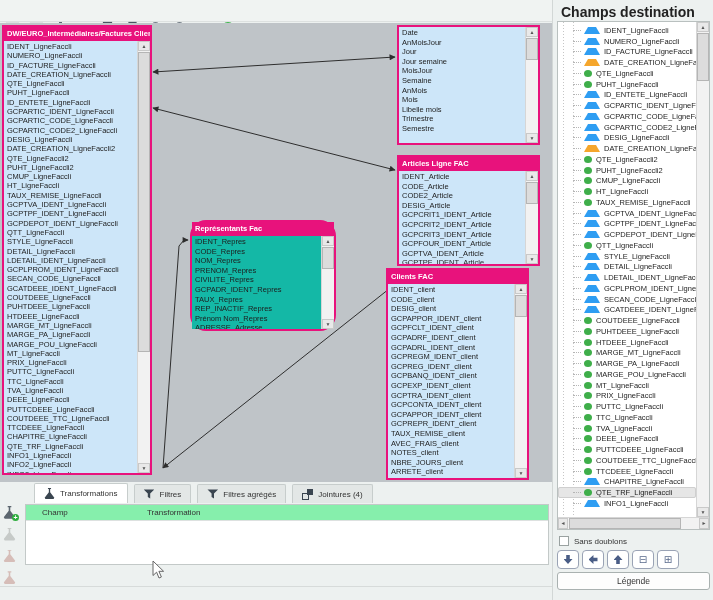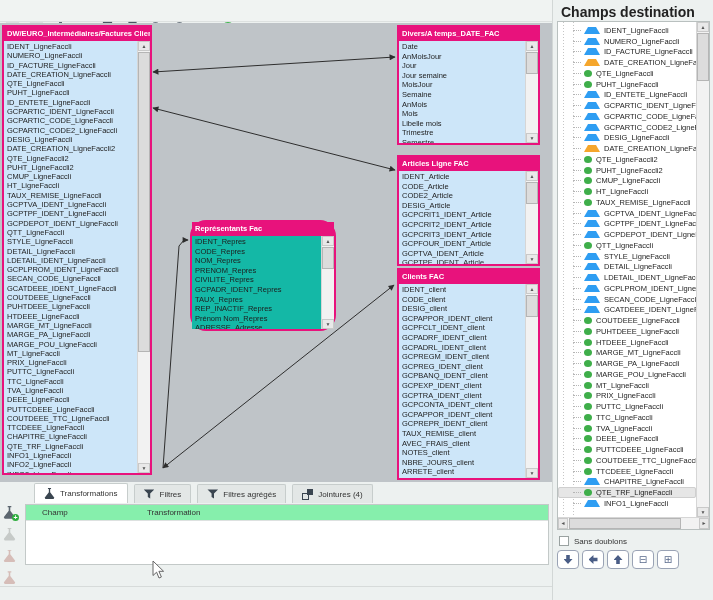--- a/index.html
+++ b/index.html
@@ -246,21 +246,20 @@
           <div class="sb-btn">▲</div>
           <div class="sb-track">
               <div class="sb-thumb" style="top:1px;height:300px;"></div>
             </div>
           <div class="sb-btn">▼</div>
         </div>
       </div>
     </div>
 
     <div class="etable" style="left:397px;top:2px;width:143px;height:120px;">
-      <div class="ehdr">Divers/A temps_DATE_FAC</div>
       <div class="ebody bg-blue">
         <div class="efields">
 
         <div class="efield">Date</div>
             <div class="efield">AnMoisJour</div>
             <div class="efield">Jour</div>
             <div class="efield">Jour semaine</div>
             <div class="efield">MoisJour</div>
             <div class="efield">Semaine</div>
             <div class="efield">AnMois</div>
@@ -324,21 +323,21 @@
         <div class="vscroll">
           <div class="sb-btn">▲</div>
           <div class="sb-track">
               <div class="sb-thumb" style="top:1px;height:22px;"></div>
             </div>
           <div class="sb-btn">▼</div>
         </div>
       </div>
     </div>
 
-    <div class="etable" style="left:397px;top:245px;width:143px;height:212px;">
+    <div class="etable" style="left:386px;top:245px;width:143px;height:212px;">
       <div class="ehdr">Clients FAC</div>
       <div class="ebody bg-blue">
         <div class="efields">
 
         <div class="efield">IDENT_client</div>
             <div class="efield">CODE_client</div>
             <div class="efield">DESIG_client</div>
             <div class="efield">GCPAPPOR_IDENT_client</div>
             <div class="efield">GCPFCLT_IDENT_client</div>
             <div class="efield">GCPADRF_IDENT_client</div>
@@ -684,17 +683,18 @@
         <span class="arrow-glyph arrow-up"></span>
       </div>
     <div class="sq-btn">
         <span class="box-glyph">⊟</span>
       </div>
     <div class="sq-btn">
         <span class="box-glyph">⊞</span>
       </div>
   </div>
 
+  <div class="legend-btn">Légende</div>
 </div>
 
 <svg class="cursor" viewBox="0 0 12 19">
   <path d="M1,1 L1,15.5 L4.6,12.2 L7,18 L9.4,17 L6.9,11.3 L11.6,11.3 Z" fill="#fff" stroke="#666" stroke-width="1"></path>
 </svg>
 
 </body></html>

